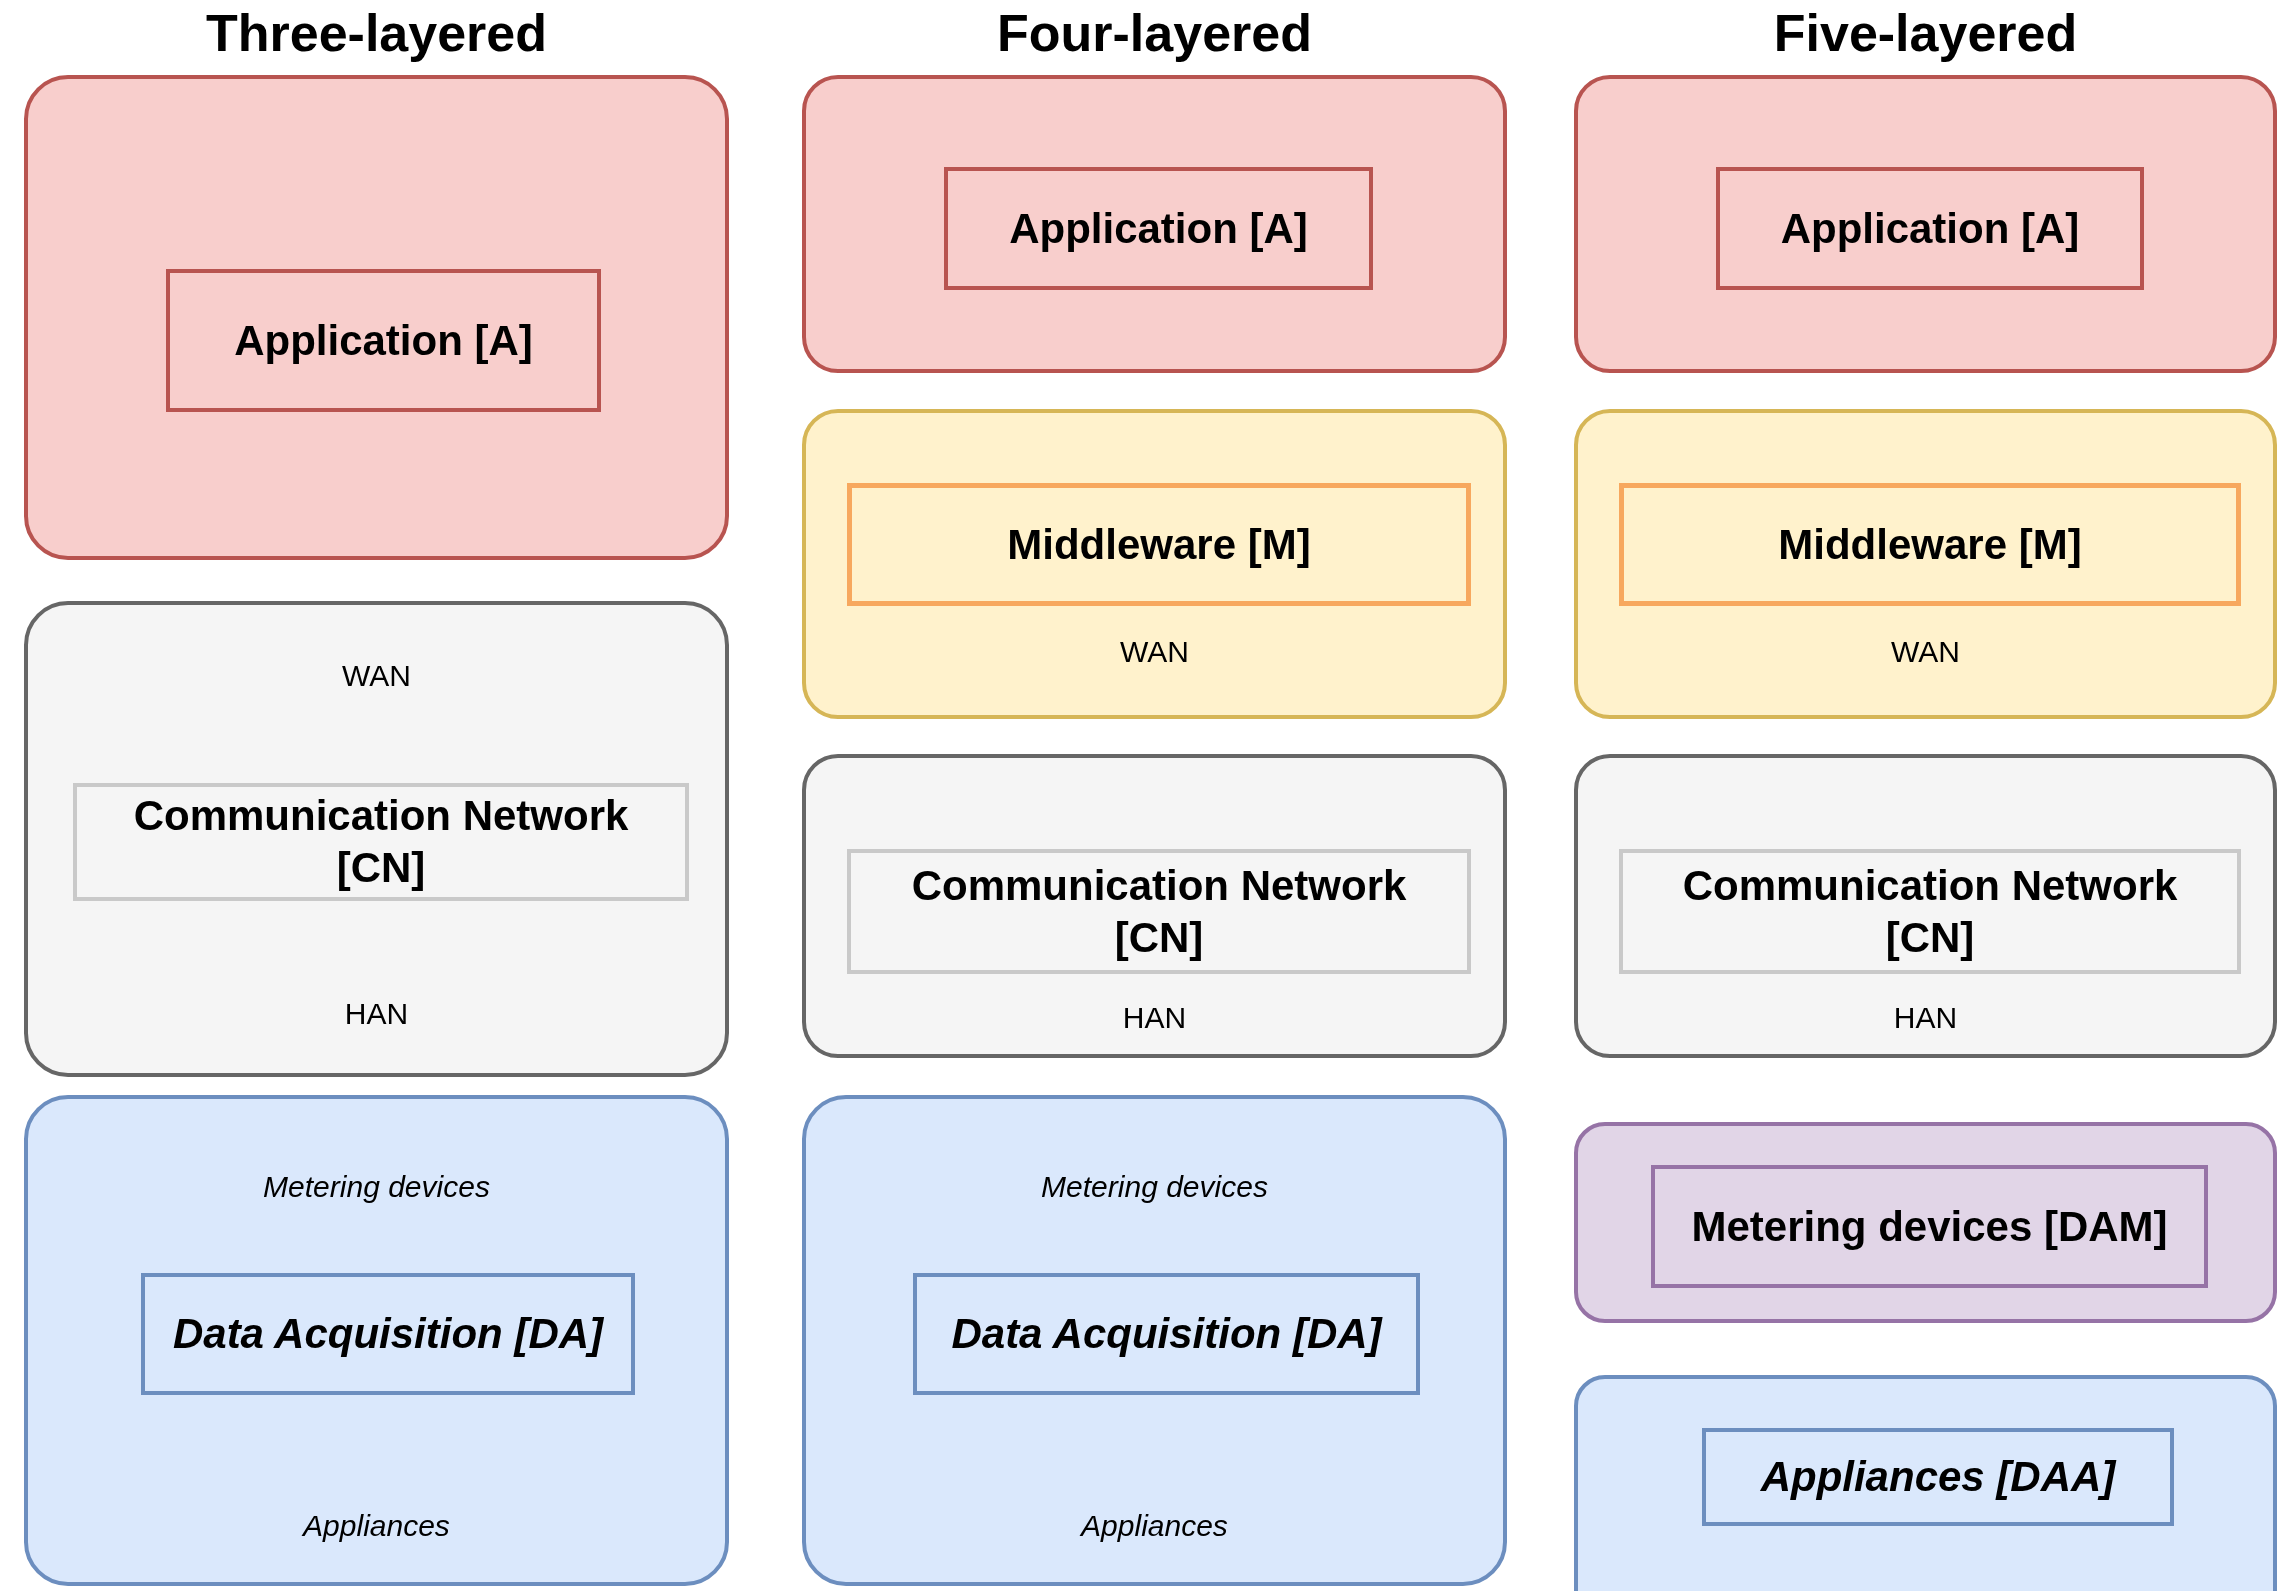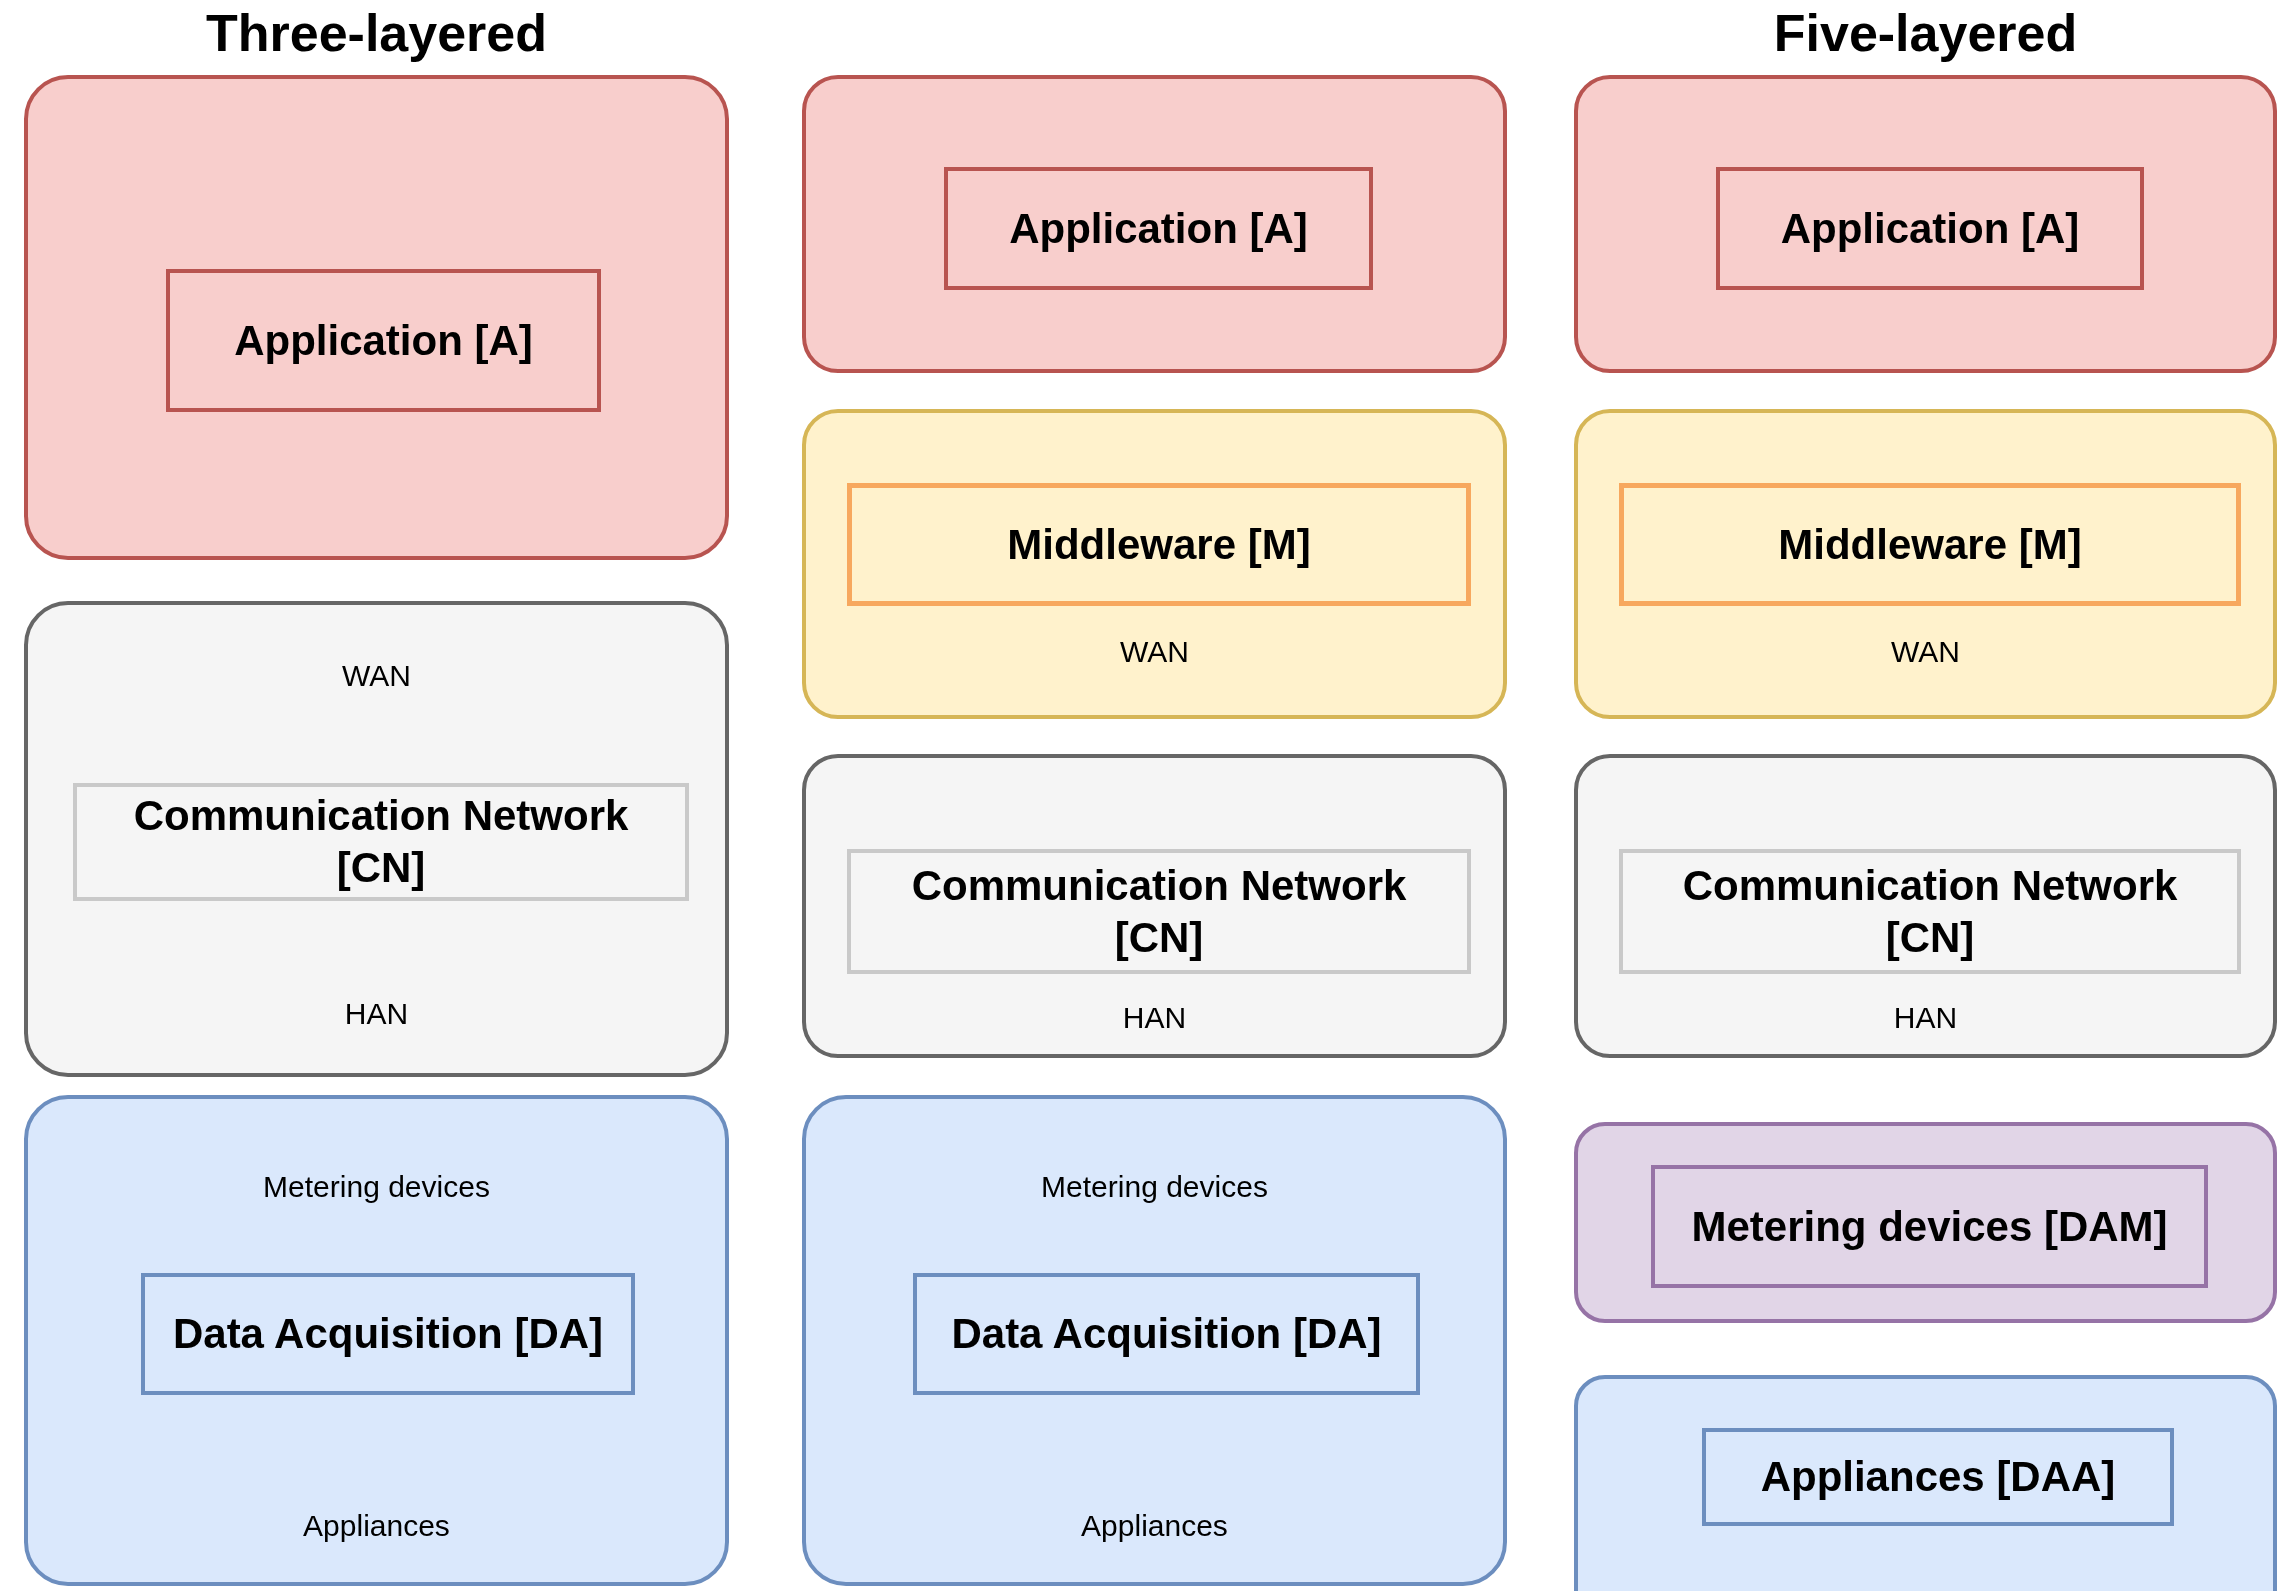--- a/index.html
+++ b/index.html
@@ -14,21 +14,21 @@
   }
   .box{
     position:absolute;box-sizing:border-box;border:4.9px solid #000;
   }
   .r52{border-radius:44px;}
   .r42{border-radius:36px;}
   .r36{border-radius:31px;}
   .red{background:var(--red-fill);border-color:var(--red-stroke);}
   .yellow{background:var(--yellow-fill);border-color:var(--yellow-stroke);padding-left:8px;}
   .grey{background:var(--grey-fill);border-color:var(--grey-stroke);}
-  .blue{background:var(--blue-fill);border-color:var(--blue-stroke);}
+  .blue{background:var(--blue-fill);border-color:var(--blue-stroke);font-style:italic;}
   .purple{background:var(--purple-fill);border-color:var(--purple-stroke);}
   .inner{
     position:absolute;box-sizing:border-box;border:4px solid #000;
     display:flex;flex-direction:column;align-items:center;justify-content:center;
     font-size:42px;font-weight:bold;text-align:center;line-height:52px;
     background:transparent;
   }
   .inner-red{border-color:var(--red-stroke);border-width:4.9px;}
   .inner-orange{border-color:var(--orange-stroke);border-width:5.7px;}
   .inner-grey{border-color:var(--grey-inner-stroke);border-width:4.9px;}
@@ -62,20 +62,21 @@
   </div>
 
   <div class="box blue r52" style="left:24px;top:1095px;width:705px;height:491px">
     <div class="netlabel" style="top:60px">Metering devices</div>
     <div class="inner inner-blue" style="left:105px;top:174px;width:494px;height:122px">
       <span>Data Acquisition [DA]</span>
     </div>
     <div class="netlabel" style="top:399px">Appliances</div>
   </div>
 
+  <div class="title" style="left:802px;width:705px">Four-layered</div>
 
   <div class="box red r42" style="left:802px;top:75px;width:705px;height:298px">
     <div class="inner inner-red" style="left:138px;top:88px;width:429px;height:123px">
       <span>Application [A]</span>
     </div>
   </div>
 
   <div class="box yellow r42" style="left:802px;top:409px;width:705px;height:310px">
     <div class="inner inner-orange" style="left:41px;top:70px;width:624px;height:123px">
       <span>Middleware [M]</span>

